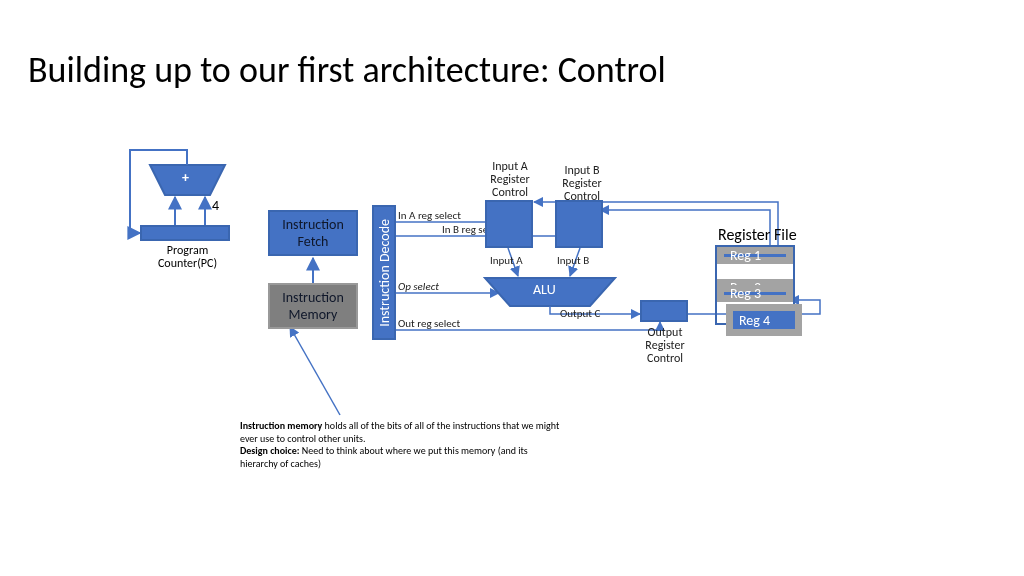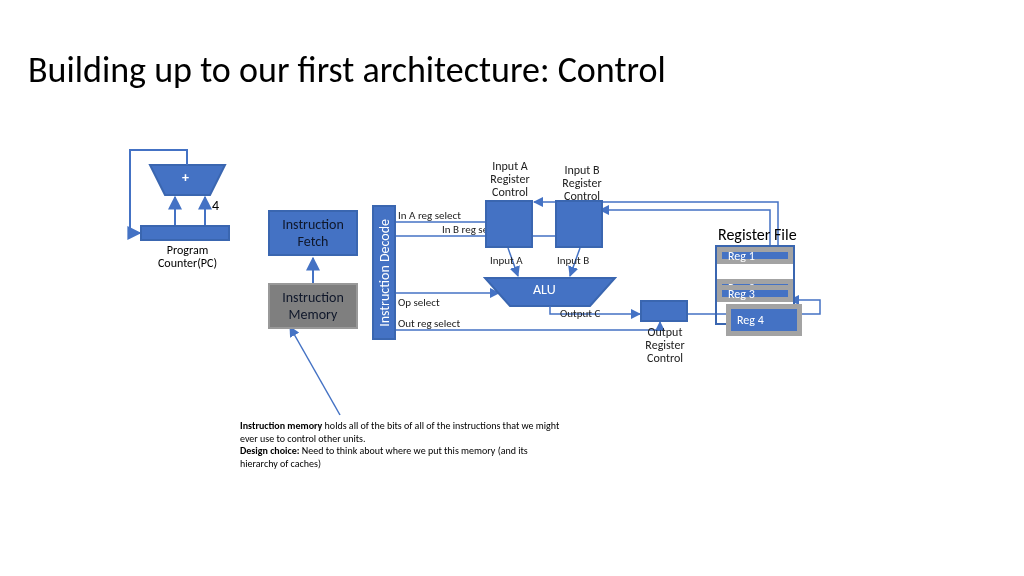--- a/index.html
+++ b/index.html
@@ -21,21 +21,21 @@
     font-weight: 400;
   }
   .diagram { position: absolute; left: 0; top: 0; width: 1024px; height: 576px; }
   .block { position: absolute; border: 2px solid #3a66b0; color: #0f172a; font-size: 14px; display: flex; align-items: center; justify-content: center; text-align: center; }
   .blue-fill { background: #4472c4; }
   .grey-fill { background: #7f7f7f; border-color: #999; }
   .label { position: absolute; font-size: 12px; color: #222; text-align: center; line-height: 1.1; }
   .label.l { text-align: left; }
   .label.black { color: #000; font-size: 12px; }
   .regfile-title { position: absolute; font-size: 16px; color: #000; }
-  .reg { position: absolute; background: #4472c4; border: 5px solid #a3a3a3; color: #fff; font-size: 12px; padding-left: 6px; display: flex; align-items: center; }
+  .reg { position: absolute; background: #4472c4; border: 7px solid #a3a3a3; color: #fff; font-size: 14px; padding-left: 6px; display: flex; align-items: center; }
   .decode {
     position: absolute; background: #4472c4; border: 2px solid #3a66b0; color: #fff;
     display: flex; align-items: center; justify-content: center;
   }
   .decode span { writing-mode: vertical-rl; transform: rotate(180deg); font-size: 14px; white-space: nowrap; }
   svg { position: absolute; left: 0; top: 0; }
   .small { font-size: 11px; }
   .caption { position: absolute; left: 240px; top: 420px; width: 320px; font-size: 10px; line-height: 1.25; }
 </style>
 </head>
@@ -101,21 +101,21 @@
 
   <div class="block grey-fill" style="left:268px; top:283px; width:90px; height:46px; white-space:pre-line;">Instruction
 Memory</div>
 
   <div class="decode" style="left:372px; top:205px; width:24px; height:135px;">
     <span>Instruction Decode</span>
   </div>
 
   <div class="label l small" style="left:398px; top:210px;">In A reg select</div>
   <div class="label l small" style="left:398px; top:224px;padding-left:44px;">In B reg select</div>
-  <div class="label l small" style="left:398px; top:297px;">Op select</div>
+  <div class="label l small" style="left:398px; top:281px;font-style:italic;">Op select</div>
   <div class="label l small" style="left:398px; top:318px;">Out reg select</div>
 
   <div class="label" style="left:480px; top:160px; width:60px; white-space:pre-line;">Input A
 Register
 Control</div>
   <div class="block blue-fill" style="left:485px; top:200px; width:48px; height:48px;"></div>
 
   <div class="label" style="left:552px; top:164px; width:60px; white-space:pre-line;">Input B
 Register
 Control</div>

